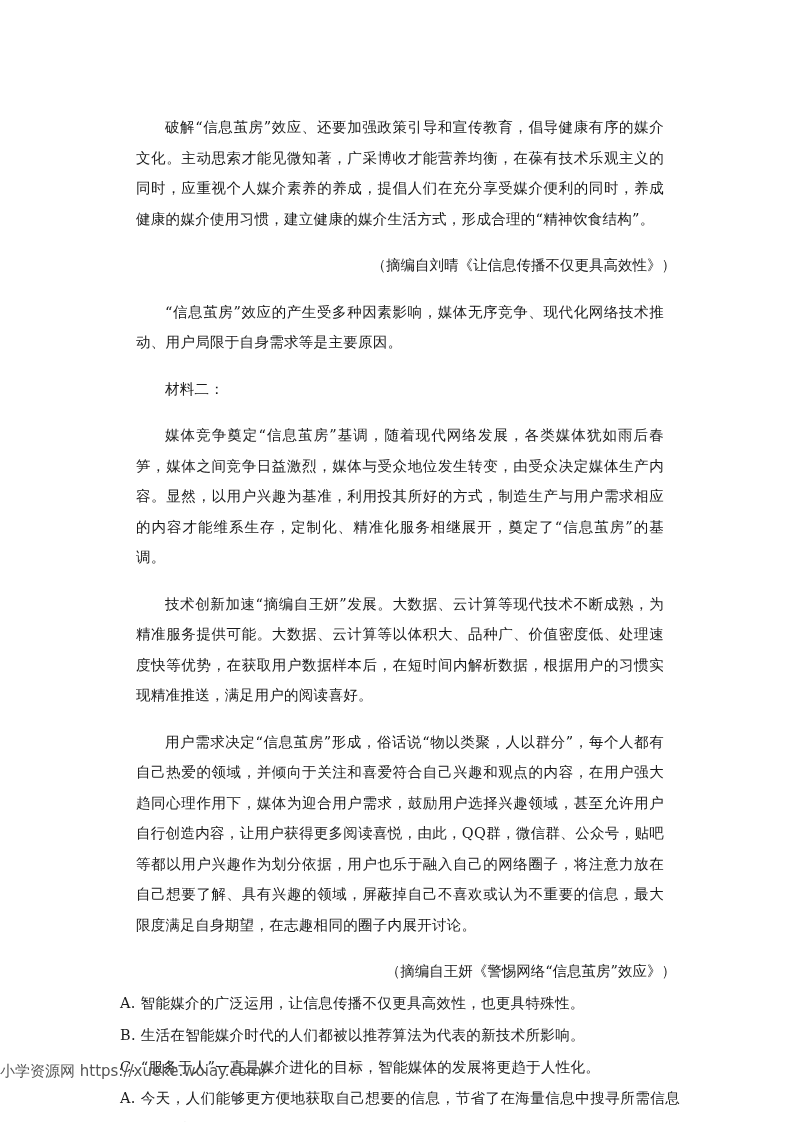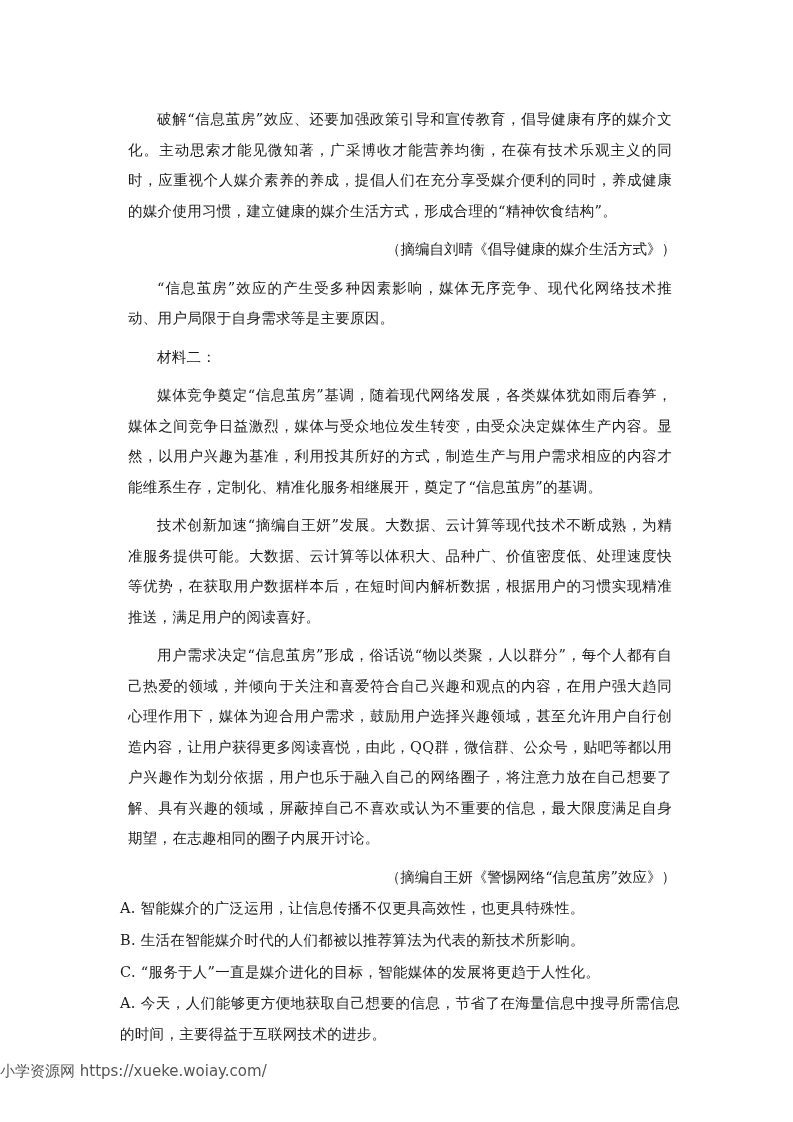--- a/index.html
+++ b/index.html
@@ -19,21 +19,21 @@
       position: absolute;
       left: 120px;
       top: 96px;
       width: 560px;
     }
     .para {
       font-size: 14.5px;
       line-height: 30.5px;
       text-align: justify;
       text-justify: inter-character;
-      margin: 8px;
+      margin: 16px;
       letter-spacing: 0.3px;
     }
     .indent {
       text-indent: 29px;
     }
     .source {
       text-align: right;
       font-size: 14.5px;
       line-height: 30.5px;
       margin: 0;
@@ -55,21 +55,21 @@
       font-family: "DejaVu Sans", "Liberation Sans", sans-serif;
       font-size: 15px;
       color: #555555;
     }
   </style>
 </head>
 <body>
 
 <div class="page">
   <p class="para indent">破解“信息茧房”效应、还要加强政策引导和宣传教育，倡导健康有序的媒介文化。主动思索才能见微知著，广采博收才能营养均衡，在葆有技术乐观主义的同时，应重视个人媒介素养的养成，提倡人们在充分享受媒介便利的同时，养成健康的媒介使用习惯，建立健康的媒介生活方式，形成合理的“精神饮食结构”。</p>
-  <p class="source">（摘编自刘晴《倡导健康的媒介生活方式》）</p>
+  <p class="source">（摘编自刘晴《让信息传播不仅更具高效性》）</p>
   <p class="para indent">“信息茧房”效应的产生受多种因素影响，媒体无序竞争、现代化网络技术推动、用户局限于自身需求等是主要原因。</p>
   <p class="para indent">材料二：</p>
   <p class="para indent">媒体竞争奠定“信息茧房”基调，随着现代网络发展，各类媒体犹如雨后春笋，媒体之间竞争日益激烈，媒体与受众地位发生转变，由受众决定媒体生产内容。显然，以用户兴趣为基准，利用投其所好的方式，制造生产与用户需求相应的内容才能维系生存，定制化、精准化服务相继展开，奠定了“信息茧房”的基调。</p>
   <p class="para indent">技术创新加速“摘编自王妍”发展。大数据、云计算等现代技术不断成熟，为精准服务提供可能。大数据、云计算等以体积大、品种广、价值密度低、处理速度快等优势，在获取用户数据样本后，在短时间内解析数据，根据用户的习惯实现精准推送，满足用户的阅读喜好。</p>
   <p class="para indent">用户需求决定“信息茧房”形成，俗话说“物以类聚，人以群分”，每个人都有自己热爱的领域，并倾向于关注和喜爱符合自己兴趣和观点的内容，在用户强大趋同心理作用下，媒体为迎合用户需求，鼓励用户选择兴趣领域，甚至允许用户自行创造内容，让用户获得更多阅读喜悦，由此，QQ群，微信群、公众号，贴吧等都以用户兴趣作为划分依据，用户也乐于融入自己的网络圈子，将注意力放在自己想要了解、具有兴趣的领域，屏蔽掉自己不喜欢或认为不重要的信息，最大限度满足自身期望，在志趣相同的圈子内展开讨论。</p>
   <p class="source">（摘编自王妍《警惕网络“信息茧房”效应》）</p>
 
   <div>
     <p class="option">A. 智能媒介的广泛运用，让信息传播不仅更具高效性，也更具特殊性。</p>
     <p class="option">B. 生活在智能媒介时代的人们都被以推荐算法为代表的新技术所影响。</p>

